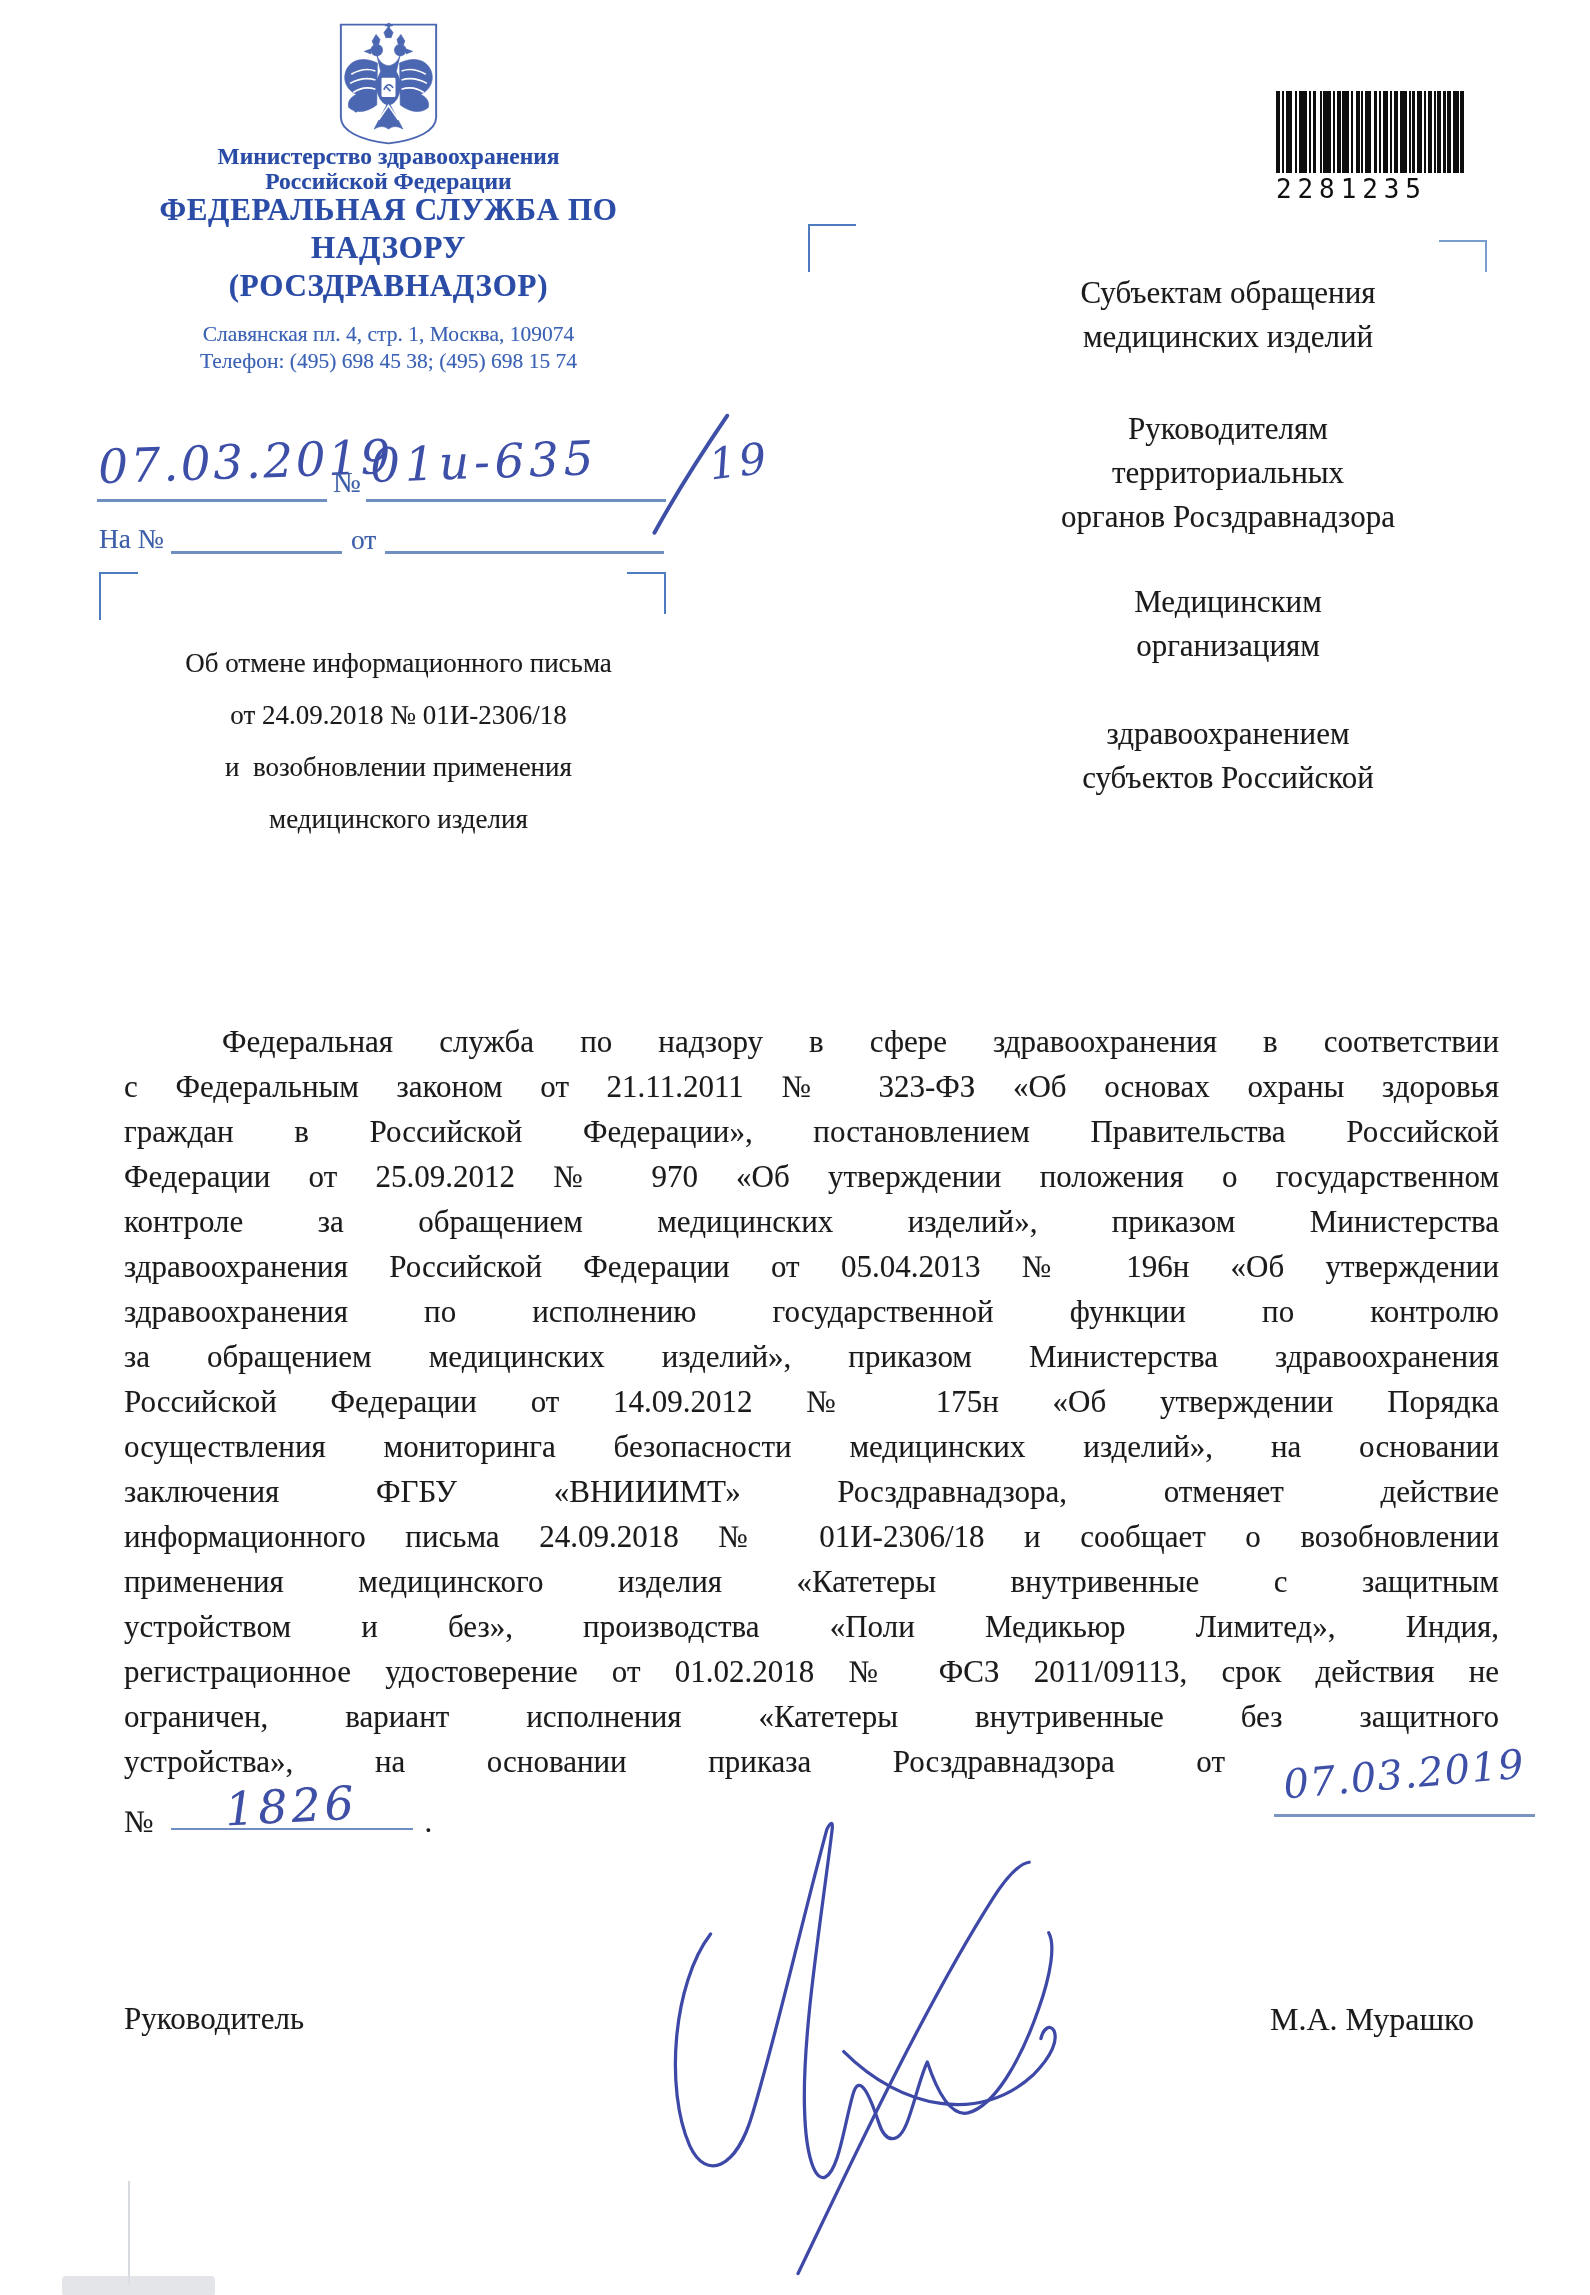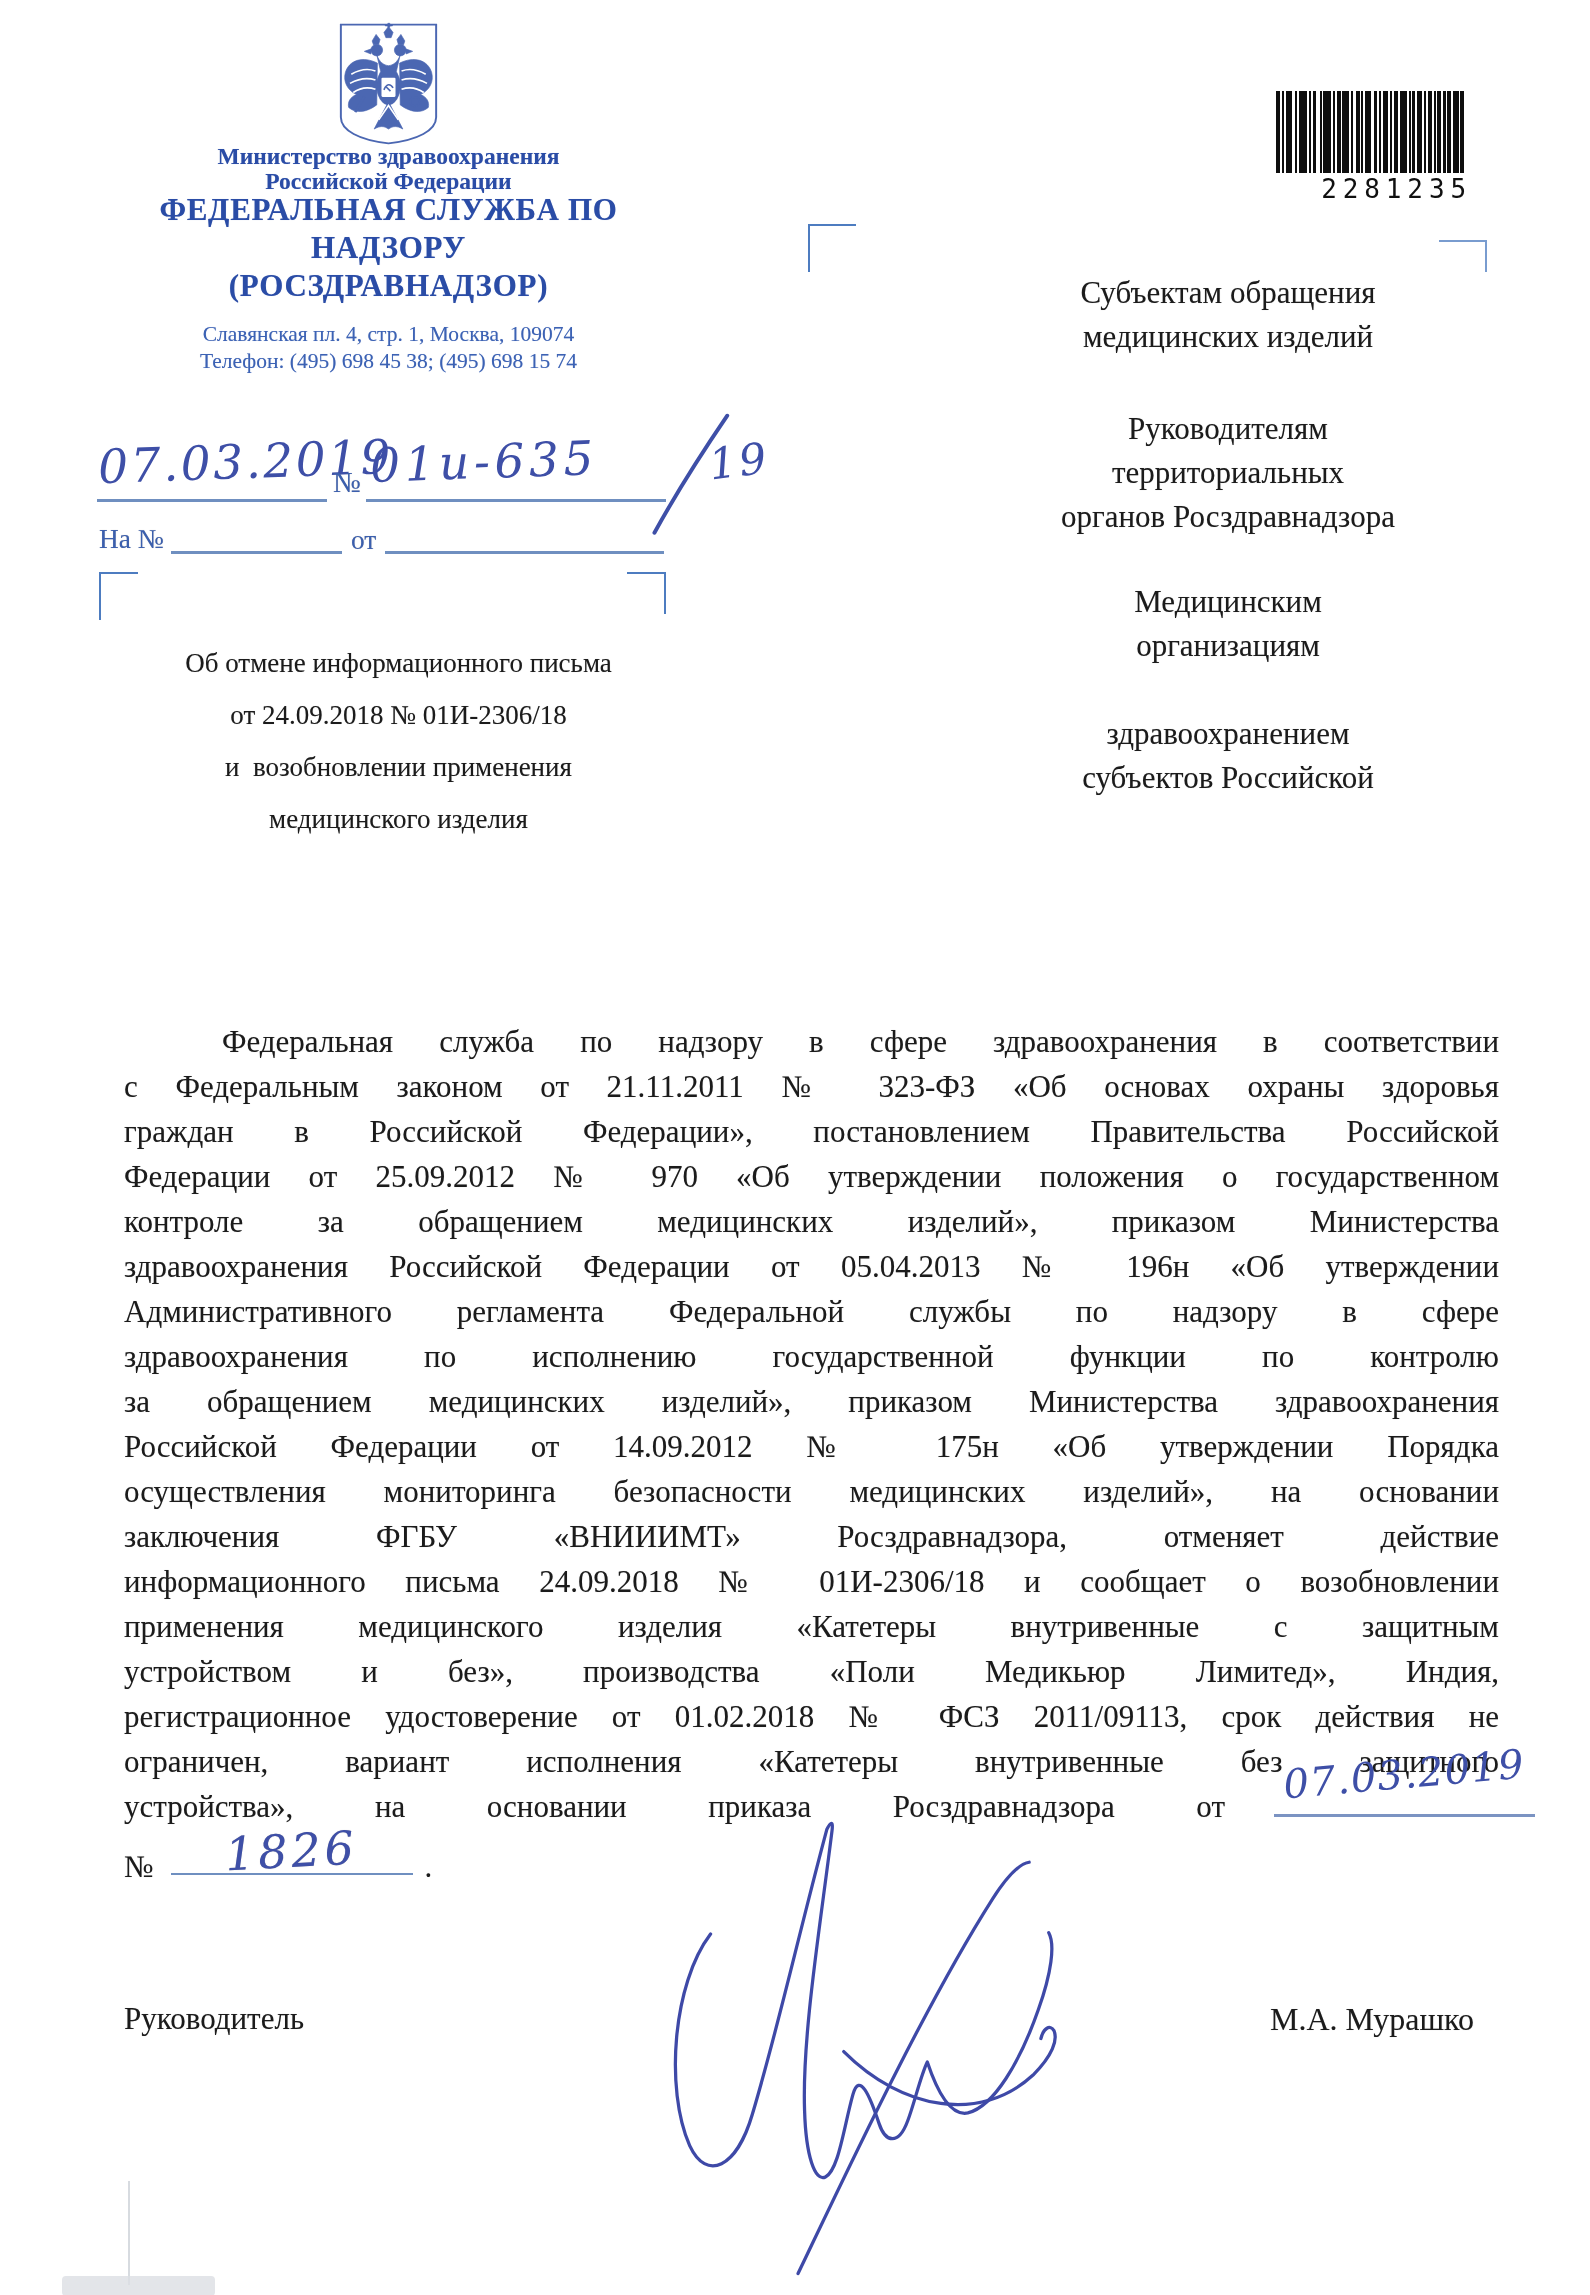--- a/index.html
+++ b/index.html
@@ -16,21 +16,21 @@
   .letterhead{position:absolute;left:98px;top:0;width:581px;text-align:center;}
   .emblem{position:absolute;top:21.5px;left:240px;width:101px;height:124px;}
   .ministry{position:absolute;top:144px;left:0;width:100%;font-weight:bold;font-size:23.5px;line-height:25px;}
   .service{position:absolute;top:191px;left:0;width:100%;font-weight:bold;font-size:31px;line-height:38px;letter-spacing:0.7px;}
   .lh-address{position:absolute;top:321px;left:0;width:100%;font-size:21.5px;line-height:27.4px;color:#3c62b4;text-shadow:0 0 0.7px rgba(60,98,180,.4);}
 
   
   .barcode{position:absolute;left:1276px;top:91px;width:196px;}
   .bc-bars{display:flex;height:82px;}
   .bc-b{background:#0e0e0e;height:100%;}
-  .bc-num{width:100%;text-align:right;font-family:"DejaVu Sans Mono",monospace;font-size:26px;letter-spacing:5.9px;color:#101010;margin-top:1.3px;}
+  .bc-num{width:100%;text-align:left;font-family:"DejaVu Sans Mono",monospace;font-size:26px;letter-spacing:5.9px;color:#101010;margin-top:1.3px;}
 
   
   .hw{font-family:"DejaVu Serif",serif;font-style:italic;color:#3e4fa7;}
   .hw-date{position:absolute;left:98px;top:434px;font-size:47px;letter-spacing:2.6px;transform:rotate(-2deg);}
   .hw-num{position:absolute;left:370px;top:434px;font-size:47px;letter-spacing:4.6px;transform:rotate(-2deg);}
   .hw-19{position:absolute;left:709px;top:436px;font-size:43px;letter-spacing:2.6px;transform:rotate(-7deg);}
   .ref-no{position:absolute;left:333px;top:466px;font-size:29px;color:#3b5fae;}
   .u-line{position:absolute;height:2.6px;background:#6f8fc0;}
   .u-date{left:97px;top:499px;width:230px;}
   .u-num{left:366px;top:499px;width:300px;}
@@ -238,21 +238,20 @@
   </div>
 
 <div class="body-text typed" id="body-text">
 
 <div class="body-line first">Федеральная служба по надзору в сфере здравоохранения в соответствии</div>
     <div class="body-line">с Федеральным законом от 21.11.2011 № 323-ФЗ «Об основах охраны здоровья</div>
     <div class="body-line">граждан в Российской Федерации», постановлением Правительства Российской</div>
     <div class="body-line">Федерации от 25.09.2012 № 970 «Об утверждении положения о государственном</div>
     <div class="body-line">контроле за обращением медицинских изделий», приказом Министерства</div>
     <div class="body-line">здравоохранения Российской Федерации от 05.04.2013 № 196н «Об утверждении</div>
-    <div class="body-line">Административного регламента Федеральной службы по надзору в сфере</div>
     <div class="body-line">здравоохранения по исполнению государственной функции по контролю</div>
     <div class="body-line">за обращением медицинских изделий», приказом Министерства здравоохранения</div>
     <div class="body-line">Российской Федерации от 14.09.2012 № 175н «Об утверждении Порядка</div>
     <div class="body-line">осуществления мониторинга безопасности медицинских изделий», на основании</div>
     <div class="body-line">заключения ФГБУ «ВНИИИМТ» Росздравнадзора, отменяет действие</div>
     <div class="body-line">информационного письма 24.09.2018 № 01И-2306/18 и сообщает о возобновлении</div>
     <div class="body-line">применения медицинского изделия «Катетеры внутривенные с защитным</div>
     <div class="body-line">устройством и без», производства «Поли Медикьюр Лимитед», Индия,</div>
     <div class="body-line">регистрационное удостоверение от 01.02.2018 № ФСЗ 2011/09113, срок действия не</div>
     <div class="body-line">ограничен, вариант исполнения «Катетеры внутривенные без защитного</div>

